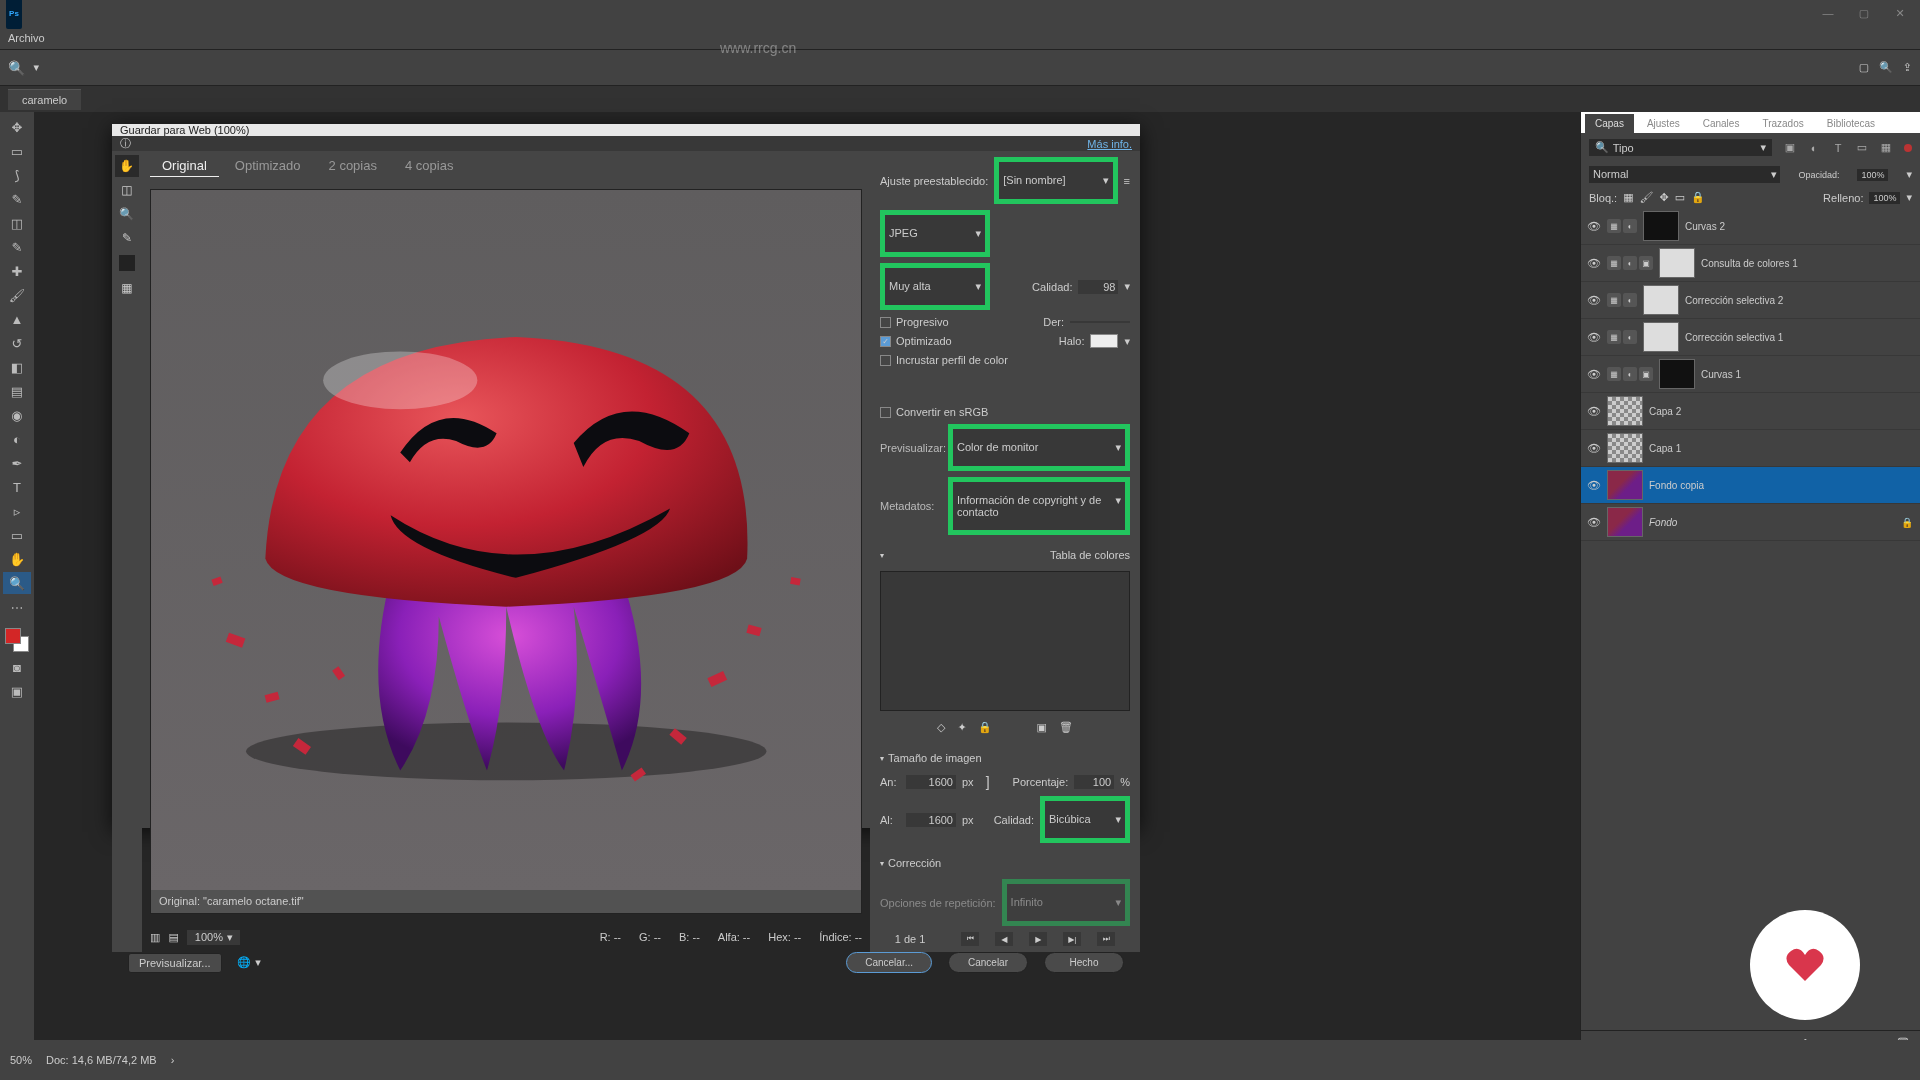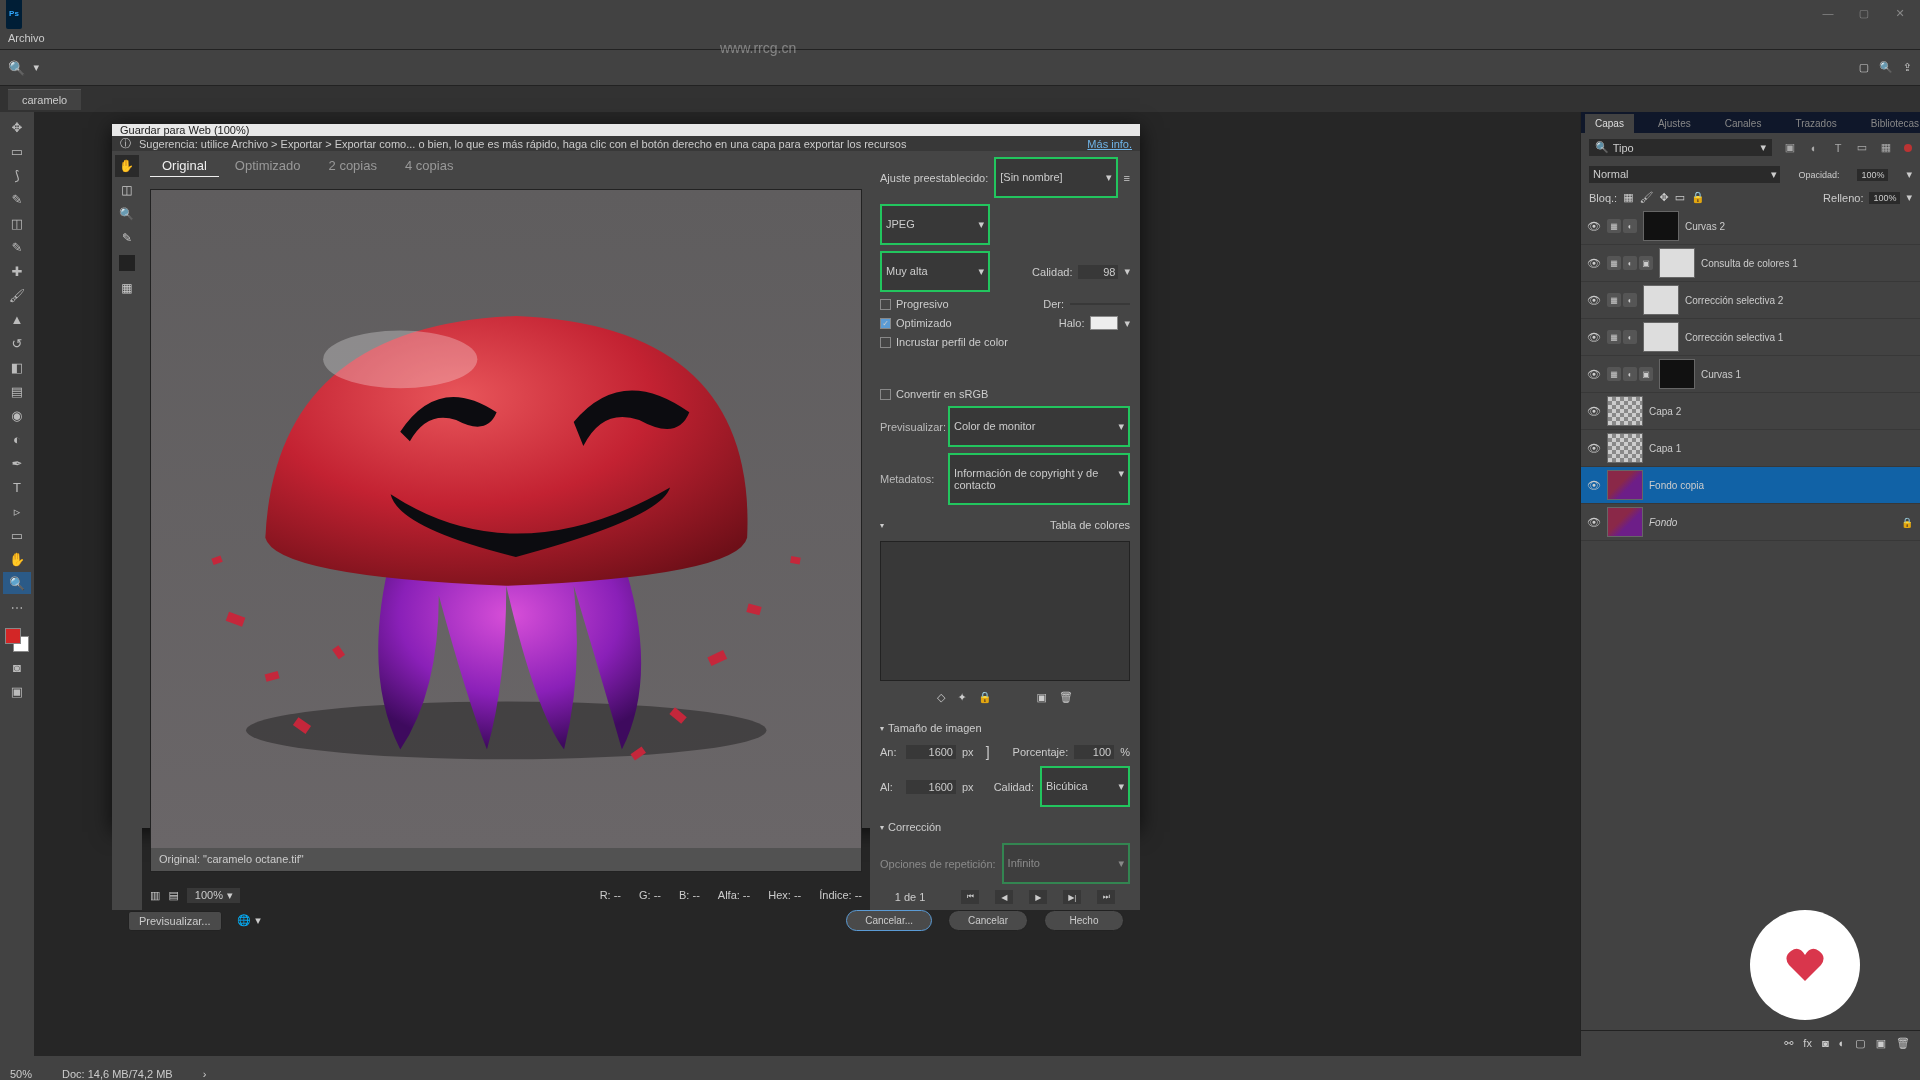--- a/index.html
+++ b/index.html
@@ -15,23 +15,23 @@
 .doctab{height:26px;background:#323232;display:flex;align-items:center;padding:0 8px}
 .tab{background:#424242;padding:4px 14px;border-top:1px solid #555}
 .workspace{display:flex;height:calc(1080px - 26px - 24px - 36px - 26px - 24px)}
 .toolbar{width:34px;background:#424242;display:flex;flex-direction:column;align-items:center;padding:4px 0;gap:2px}
 .tool{width:28px;height:22px;display:flex;align-items:center;justify-content:center;font-size:13px;color:#bbb}
 .tool.sel{background:#2b5a87}
 .fgbg-wrap{margin-top:6px;position:relative;width:28px;height:28px}
 .fg{position:absolute;width:16px;height:16px;background:#d32626;border:1px solid #888;left:2px;top:2px;z-index:2}
 .bg{position:absolute;width:16px;height:16px;background:#fff;border:1px solid #888;right:2px;bottom:2px}
 .canvas-area{flex:1;background:#262626;position:relative}
-.statusbar{position:absolute;bottom:0;left:0;right:0;height:24px;background:#424242;display:flex;align-items:flex-end;padding:0 10px;gap:30px;font-size:10px}
+.statusbar{position:absolute;bottom:0;left:0;right:0;height:40px;background:#424242;display:flex;align-items:center;padding:0 10px;gap:14px;font-size:10px}
 .right-panels{width:340px;background:#424242;display:flex;flex-direction:column;border-left:1px solid #222}
-.panel-tabs{display:flex;background:#0f172a;padding:2px 4px 0;gap:14px}
+.panel-tabs{display:flex;background:#ffffff;padding:2px 4px 0;gap:3px}
 .ptab{padding:4px 10px;color:#888;font-size:10px}
 .ptab.act{background:#424242;color:#ddd}
 .filter-row{display:flex;align-items:center;padding:6px 8px;gap:6px}
 .filter-type{flex:1;background:#2a2a2a;padding:2px 6px;display:flex;align-items:center;gap:4px}
 .icon-row{display:flex;gap:8px;padding:0 4px}
 .icon-btn{width:16px;height:16px;display:flex;align-items:center;justify-content:center;font-size:11px;color:#aaa}
 .blend-row{display:flex;align-items:center;padding:4px 8px;gap:18px}
 .blend-sel{flex:1;background:#2a2a2a;padding:2px 4px;display:flex;justify-content:space-between}
 .opa-lbl{font-size:9px}
 .opa-val{background:#2a2a2a;padding:1px 4px;font-size:9px}
@@ -64,21 +64,21 @@
 .dtab{padding:3px 12px;color:#999;font-size:13px}
 .dtab.act{color:#eee;border-bottom:1px solid #eee}
 .preview-wrap{flex:1;padding:8px;display:flex}
 .preview{flex:1;background:#525252;border:1px solid #222;position:relative;display:flex;flex-direction:column}
 .prev-img{flex:1;background:linear-gradient(180deg,#5f5d5e 0%,#6a6668 100%);position:relative;overflow:hidden;display:flex;align-items:center;justify-content:center}
 .mushroom-svg{width:95%;height:95%}
 .prev-info{padding:4px 8px;font-size:9px;color:#ccc;line-height:1.4}
 .dlg-right{width:270px;background:#454545;padding:6px 10px;display:flex;flex-direction:column;gap:6px;font-size:10px}
 .drow{display:flex;align-items:center;gap:6px}
 .dlbl{width:80px;text-align:right;color:#bbb}
-.dsel{flex:1;background:#383838;padding:12px 4px;display:flex;justify-content:space-between;border:2px solid #22c55e}
+.dsel{flex:1;background:#383838;padding:12px 4px;display:flex;justify-content:space-between;border:5px solid #22c55e}
 .dnum{width:40px;background:#383838;padding:1px 3px;text-align:right}
 .chk{display:flex;align-items:center;gap:5px}
 .chkbox{width:11px;height:11px;border:1px solid #888;display:flex;align-items:center;justify-content:center;font-size:8px}
 .chkbox.on{background:#5b9bd5}
 .sect-title{color:#ccc;margin-top:4px;height:20px;display:flex;align-items:center}
 .sect-title.expand::before{content:"▾ ";font-size:8px;margin-right:4px}
 .color-table{height:140px;background:#383838;border:1px solid #222}
 .ct-icons{display:flex;justify-content:center;gap:12px;padding:4px;color:#888}
 .anim-ctrl{display:flex;justify-content:center;gap:16px;align-items:center}
 .anim-btn{width:18px;height:14px;background:#383838;display:flex;align-items:center;justify-content:center;font-size:8px}
@@ -155,21 +155,20 @@
     <div class="tool">◙</div>
     <div class="tool">▣</div>
   </div>
 
   <div class="canvas-area">
 
     <div class="dialog">
       <div class="dlg-title">Guardar para Web (100%)</div>
       <div class="dlg-hint">
         <span>ⓘ</span>
-        <span>Sugerencia: utilice Archivo &gt; Exportar &gt; Exportar como... o bien, lo que es más rápido, haga clic con el botón derecho en una capa para exportar los recursos</span>
         <span class="hint-link">Más info.</span>
       </div>
       <div class="dlg-body">
         <div class="dlg-tools">
           <div class="dlg-tool sel">✋</div>
           <div class="dlg-tool">◫</div>
           <div class="dlg-tool">🔍</div>
           <div class="dlg-tool">✎</div>
           <div class="dlg-tool" style="background:#222;width:16px;height:16px;margin:4px"></div>
           <div class="dlg-tool">▦</div>

